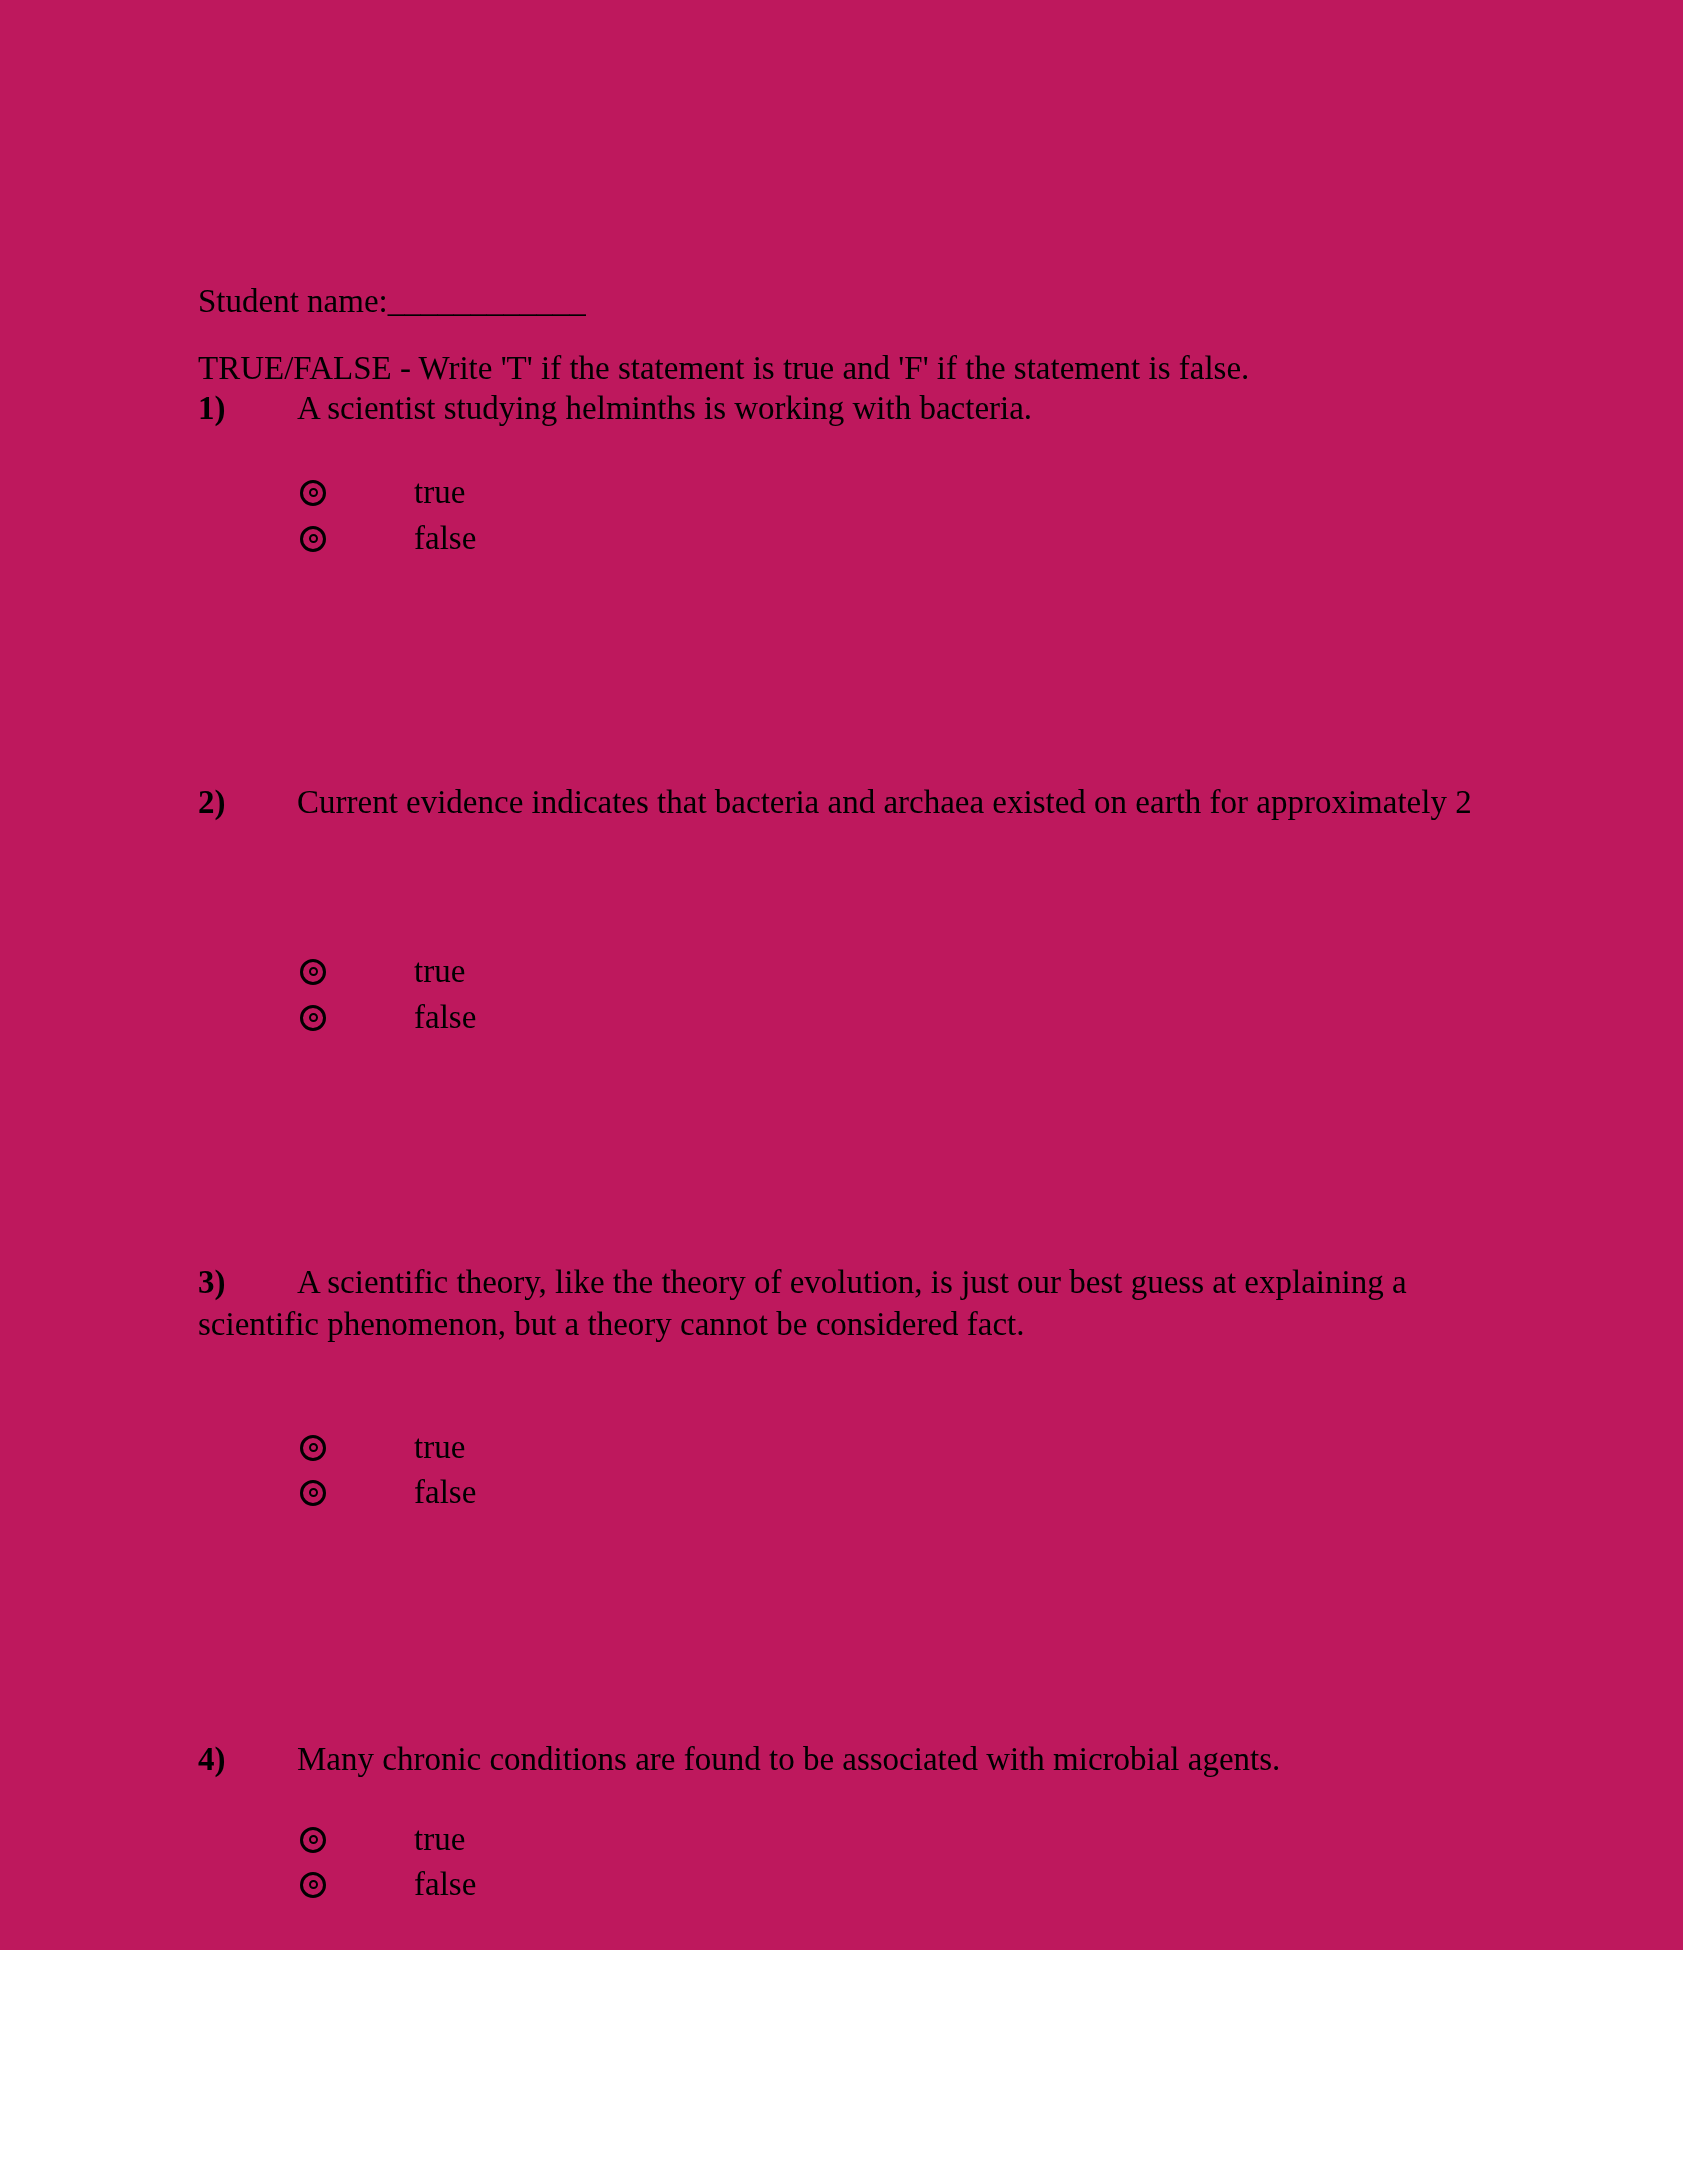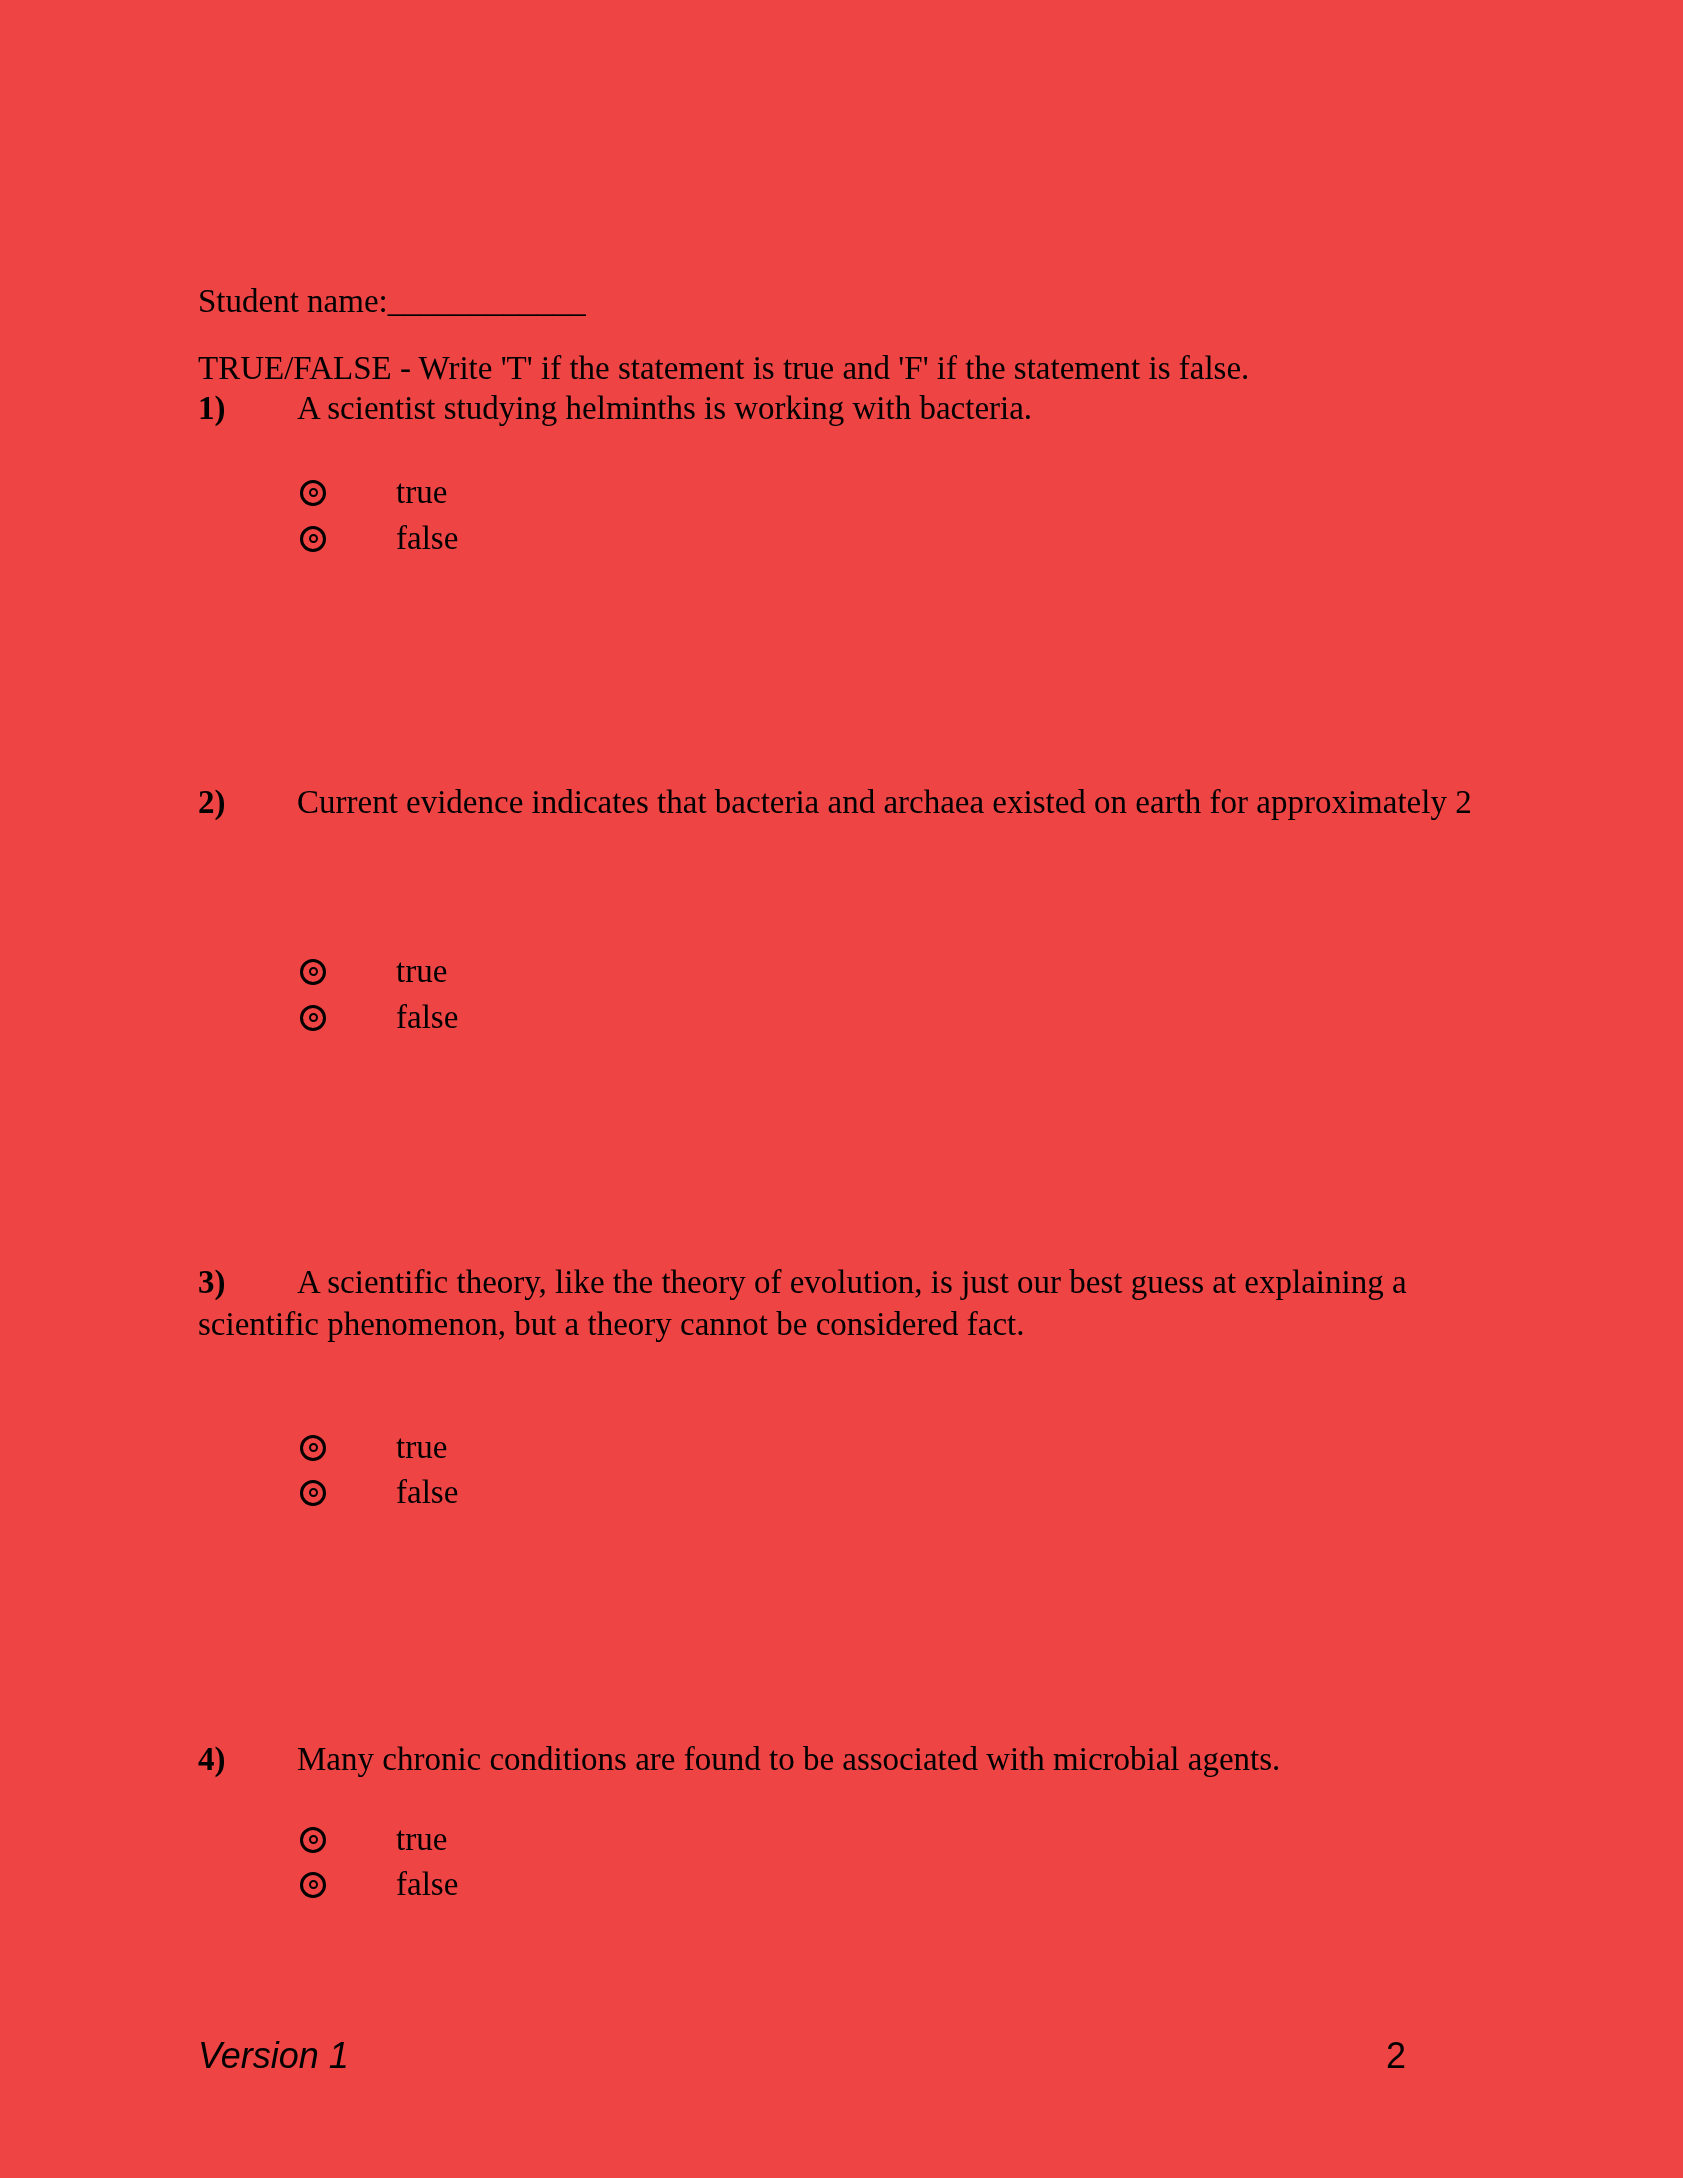--- a/index.html
+++ b/index.html
@@ -8,22 +8,22 @@
     height: 2178px;
     background: #ffffff;
     position: relative;
     font-family: "Liberation Serif", serif;
     color: #000000;
   }
   .page {
     position: absolute;
     inset: 0;
     width: 1683px;
-    height: 2178px;
-    background: #ef4444;
+    height: 1950px;
+    background: #be185d;
     overflow: hidden;
   }
   .abs { position: absolute; }
   .body-text {
     font-size: 33px;
     line-height: 42px;
     color: #000000;
   }
   .student-line {
     top: 280px;
@@ -52,20 +52,21 @@
   .q2 { top: 781px; }
   .q3 { top: 1261px; }
   .q4 { top: 1738px; }
   .opt-row {
     position: absolute;
     left: 198px;
     height: 47px;
     width: 594px;
     display: flex;
     align-items: center;
+    gap: 18px;
   }
   .opt-q1-true  { top: 469px; }
   .opt-q1-false { top: 515px; }
   .opt-q2-true  { top: 948px; }
   .opt-q2-false { top: 994px; }
   .opt-q3-true  { top: 1424px; }
   .opt-q3-false { top: 1469px; }
   .opt-q4-true  { top: 1816px; }
   .opt-q4-false { top: 1861px; }
   .radio {

